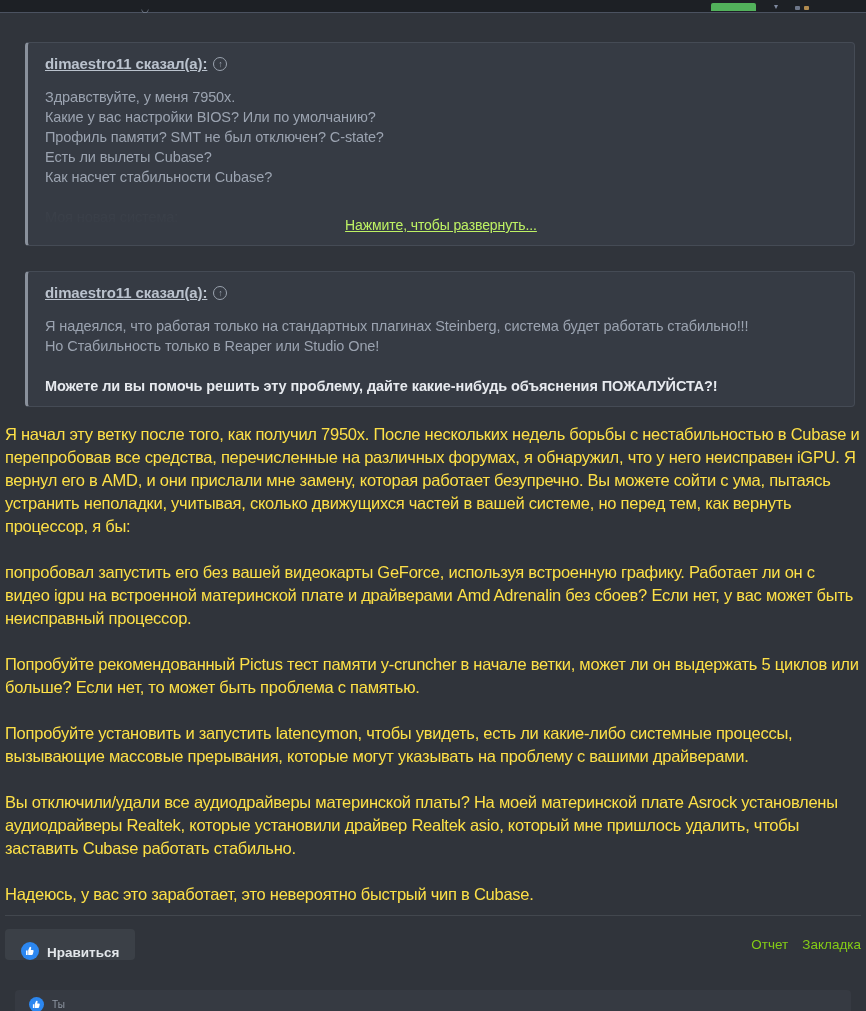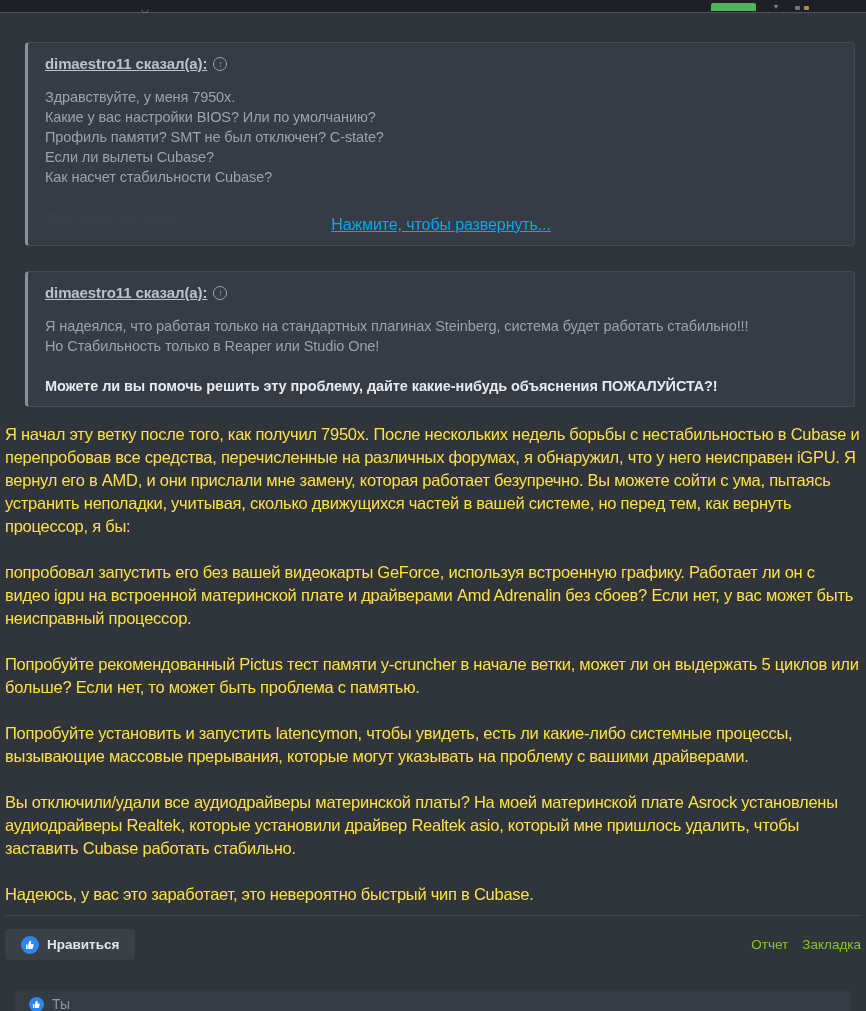--- a/index.html
+++ b/index.html
@@ -58,36 +58,36 @@
   .q-blank { height:20px; }
   .quote-fadezone { position:relative; }
   .faded-line { color:#5d646f; position:relative; }
   .quote-fadezone::after {
     content:""; position:absolute; left:-17px; right:-17px; top:-26px; bottom:-4px;
     background:linear-gradient(to bottom, rgba(54,59,68,0) 0%, rgba(54,59,68,0.85) 55%, #363b44 100%);
     pointer-events:none;
   }
   .expand-row { text-align:center; margin-top:-12px; position:relative; z-index:2; }
   .expand-link {
-    color:#0ea5e9; font-size:16px; text-decoration:underline; cursor:pointer;
+    color:#bef264; font-size:14px; text-decoration:underline; cursor:pointer;
   }
   .q-bold { font-weight:bold; color:#e6e9ee; }
 
   
   .message { margin-top:16px; font-size:16.5px; line-height:23px; letter-spacing:-0.25px; color:#fde047; }
   .message p { margin-bottom:23px; }
   .message p:last-child { margin-bottom:0; }
 
   
   .divider { border-top:1px solid #42474e; margin:9px 0 0 0; }
   .post-footer {
     display:flex; align-items:center; margin-top:13px; height:31px;
   }
   .action-btn {
-    display:inline-flex; align-items:center; gap:8px;
+    display:inline-flex; align-items:flex-end; gap:8px;
     background:#3b4047; border:none; border-radius:4px;
     height:31px; padding:0 16px; margin-right:10px;
     color:#e2e6ea; font-weight:bold; font-size:13.5px; cursor:pointer;
     font-family:inherit;
   }
   .like-circle {
     width:18px; height:18px; border-radius:50%; background:#2c87f0;
     display:inline-flex; align-items:center; justify-content:center;
   }
   .quote-glyphs { display:inline-flex; }
@@ -97,21 +97,21 @@
   
   .reaction-bar {
     position:absolute; left:15px; right:15px; bottom:-3px; height:24px;
     background:#363a42; border-radius:4px 4px 0 0;
     display:flex; align-items:flex-start; padding:7px 0 0 14px; gap:8px;
   }
   .reaction-thumb {
     width:15px; height:15px; border-radius:50%; background:#2c87f0; flex:none;
     display:inline-flex; align-items:center; justify-content:center;
   }
-  .reaction-text { color:#8f97a3; font-size:14px; line-height:15px; }
+  .reaction-text { color:#8f97a3; font-size:10px; line-height:15px; }
 </style>
 </head>
 <body>
 
 <div class="top-strip">
   <span class="tiny-glyph">◡</span>
   <span class="green-frag"></span>
   <span class="frag-icon frag-chevron">▾</span>
   <span class="frag-icon frag-dot-a"></span>
   <span class="frag-icon frag-dot-b"></span>
@@ -120,21 +120,21 @@
 <div class="post-body">
 
   <div class="quote quote-1">
     <div class="quote-title">
       <a>dimaestro11 сказал(а):</a>
       <span class="arrow-circle">↑</span>
     </div>
     <div>Здравствуйте, у меня 7950x.</div>
     <div>Какие у вас настройки BIOS? Или по умолчанию?</div>
     <div>Профиль памяти? SMT не был отключен? C-state?</div>
-    <div>Если ли вылеты Cubase?</div>
+    <div>Есть ли вылеты Cubase?</div>
     <div>Как насчет стабильности Cubase?</div>
     <div class="q-blank"></div>
     <div class="quote-fadezone">
       <div class="faded-line">Моя новая система:</div>
     </div>
     <div class="expand-row">
       <a class="expand-link">Нажмите, чтобы развернуть...</a>
     </div>
   </div>
 

